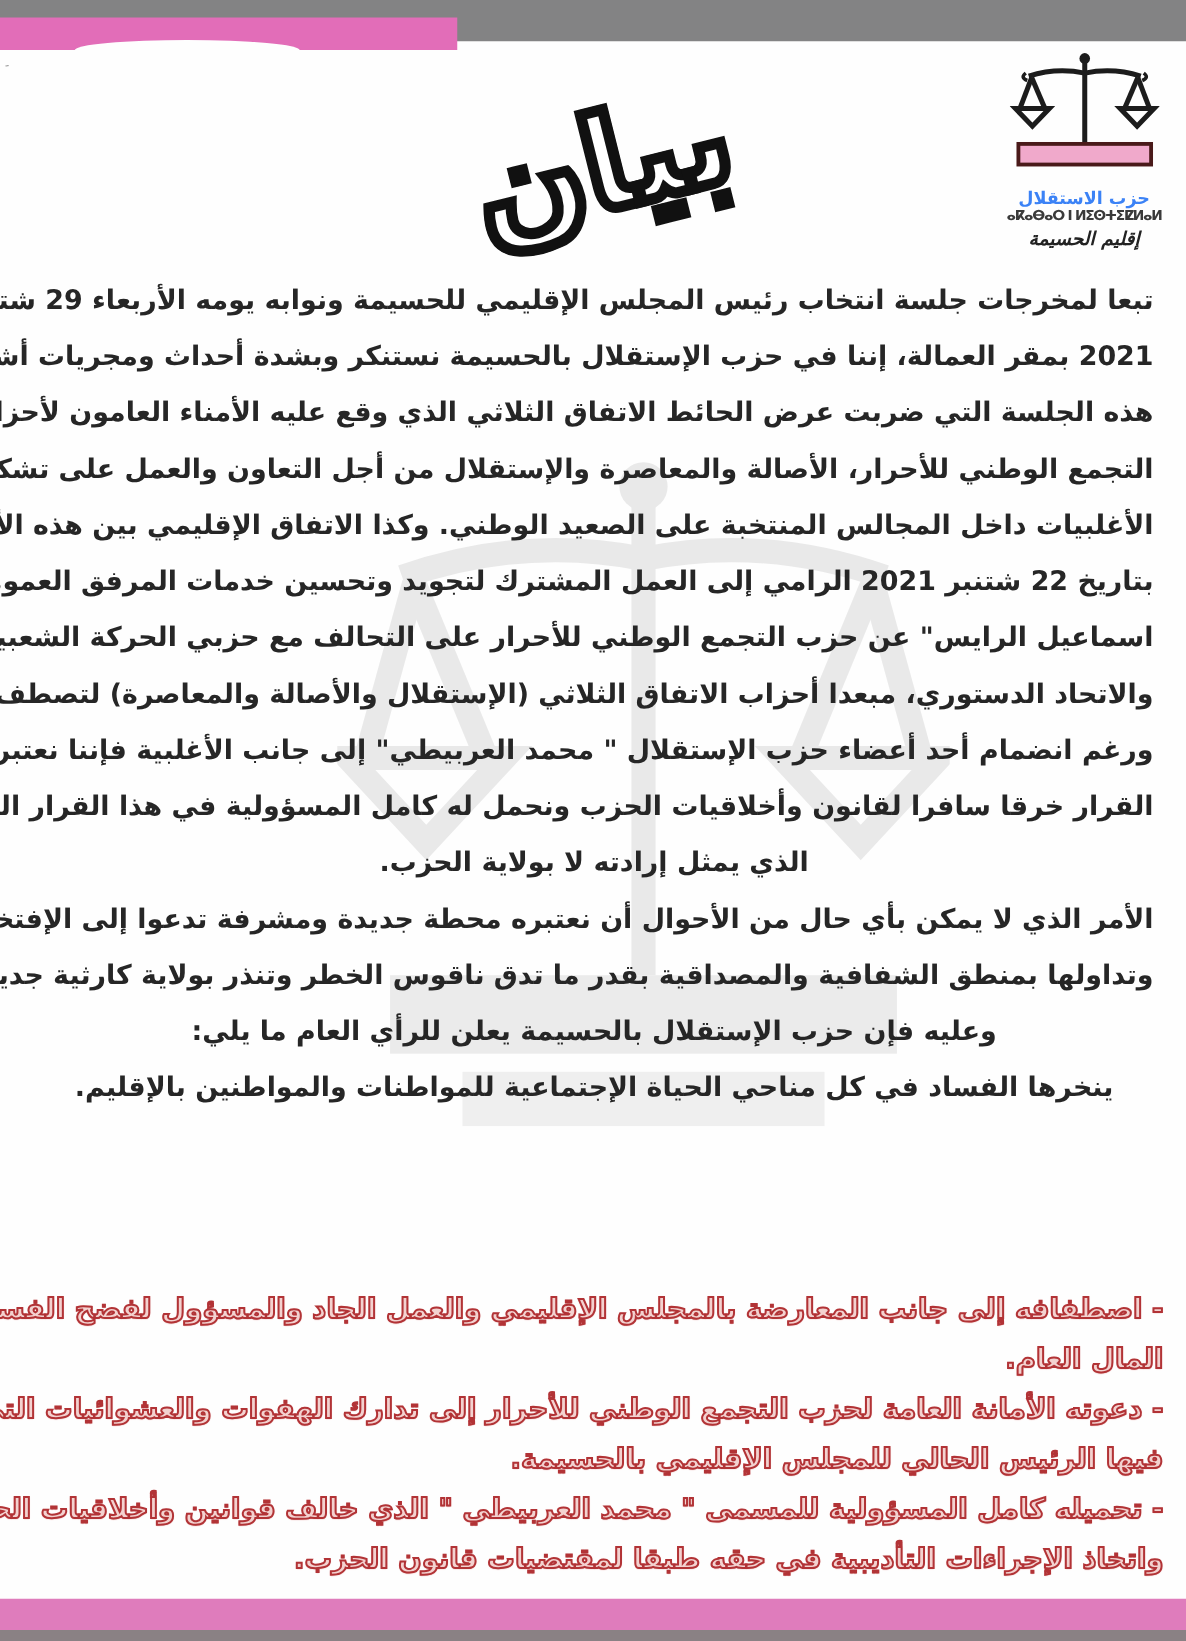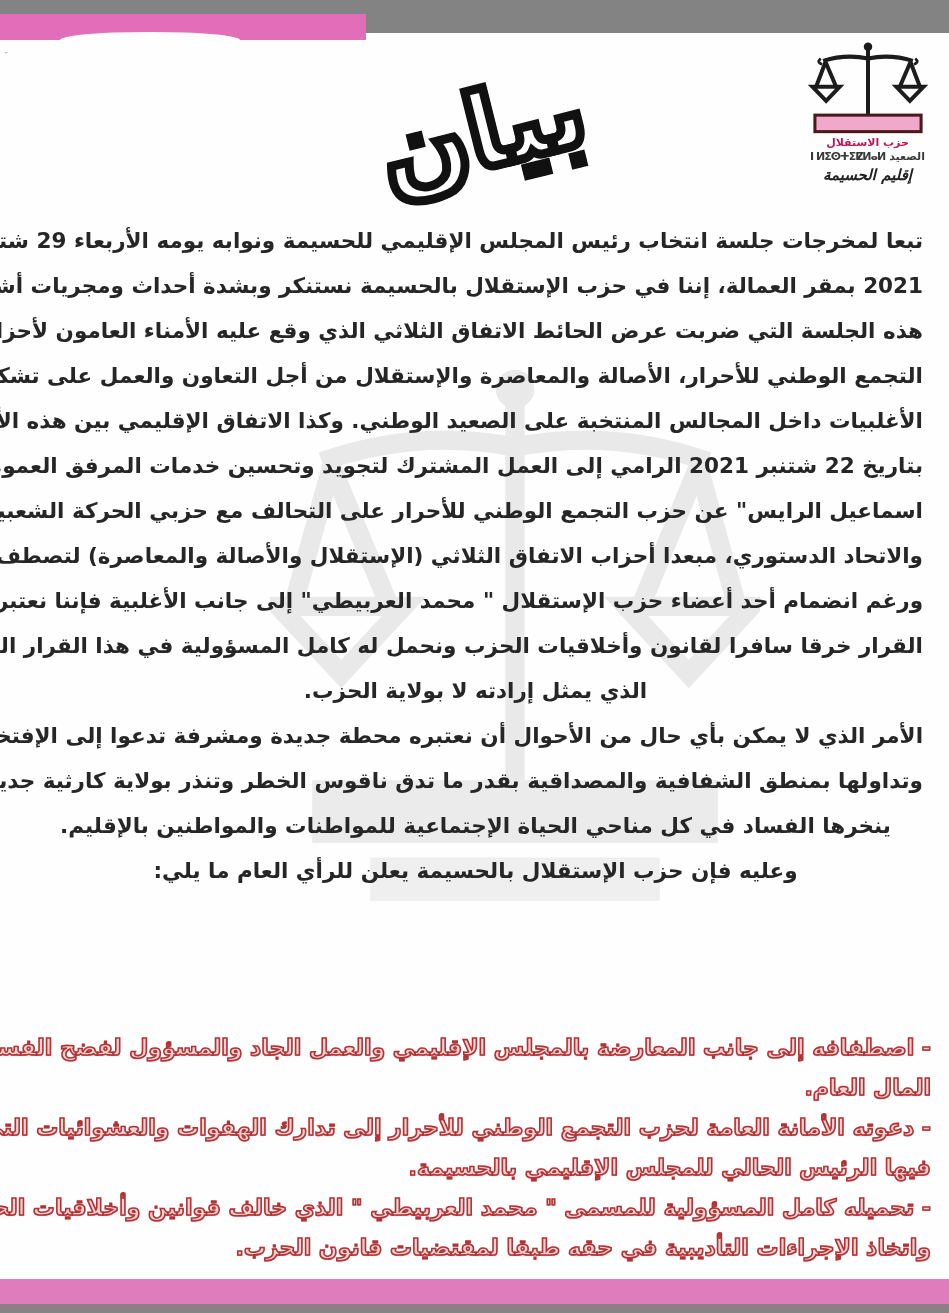--- a/index.html
+++ b/index.html
@@ -23,21 +23,21 @@
     -webkit-text-stroke:9px #111;
     text-shadow:
       -4px 0 0 #111, 4px 0 0 #111, 0 -4px 0 #111, 0 4px 0 #111,
       -3px -3px 0 #111, 3px -3px 0 #111, -3px 3px 0 #111, 3px 3px 0 #111;
     letter-spacing:2px;
   }
 
   
   .logo{position:absolute; left:790px; top:42px; width:155px; height:168px; text-align:center;}
   .logo svg{display:block; margin:0 auto;}
-  .logo-party{font-size:11px; font-weight:bold; color:#be185d; margin-top:2px; line-height:14px;}
+  .logo-party{font-size:14px; font-weight:bold; color:#3b82f6; margin-top:18px; line-height:14px;}
   .logo-tifinagh{font-size:11px; font-weight:bold; color:#3a3a3a; line-height:13px; letter-spacing:-1px;}
   .logo-region{font-size:15px; font-weight:bold; color:#222; font-style:italic; line-height:24px; font-family:"DejaVu Serif", serif;}
 
   
   .watermark{position:absolute; left:270px; top:365px; width:490px; height:560px; opacity:.55; z-index:0;}
 
   
   .body-text{
     position:absolute; right:26px; left:28px; top:218px; z-index:2;
     direction:rtl; color:#262626; font-weight:bold; font-size:21.5px;
@@ -98,40 +98,40 @@
           <line x1="86" y1="17" x2="77" y2="38"></line>
           <line x1="86" y1="17" x2="94" y2="38"></line>
           <path d="M74 38 H97 L85.5 50 Z"></path>
         </g>
         <circle cx="50" cy="4" r="3.6" fill="#1c1c1c"></circle>
         <path d="M10 14 q-4 3 1 5 M90 14 q4 3 -1 5" stroke="#1c1c1c" stroke-width="2.4" fill="none"></path>
         <rect x="5" y="62" width="90" height="14" fill="#f0a9cb" stroke="#4a1a1a" stroke-width="2.6"></rect>
       </svg>
     </span>
     <div class="logo-party">حزب الاستقلال</div>
-    <div class="logo-tifinagh">الصعيد ⵏ ⵍⵉⵙⵜⵉⵇⵍⴰⵍ</div>
+    <div class="logo-tifinagh">ⴰⴽⴰⴱⴰⵔ ⵏ ⵍⵉⵙⵜⵉⵇⵍⴰⵍ</div>
     <div class="logo-region">إقليم الحسيمة</div>
   </div>
 
   <div class="body-text">
     <div class="ln">تبعا لمخرجات جلسة انتخاب رئيس المجلس الإقليمي للحسيمة ونوابه يومه الأربعاء 29 شتنبر</div>
     <div class="ln">2021 بمقر العمالة، إننا في حزب الإستقلال بالحسيمة نستنكر وبشدة أحداث ومجريات أشغال</div>
     <div class="ln">هذه الجلسة التي ضربت عرض الحائط الاتفاق الثلاثي الذي وقع عليه الأمناء العامون لأحزاب</div>
     <div class="ln">التجمع الوطني للأحرار، الأصالة والمعاصرة والإستقلال من أجل التعاون والعمل على تشكيل</div>
     <div class="ln">الأغلبيات داخل المجالس المنتخبة على الصعيد الوطني. وكذا الاتفاق الإقليمي بين هذه الأحزاب</div>
     <div class="ln">بتاريخ 22 شتنبر 2021 الرامي إلى العمل المشترك لتجويد وتحسين خدمات المرفق العمومي لما</div>
     <div class="ln">اسماعيل الرايس" عن حزب التجمع الوطني للأحرار على التحالف مع حزبي الحركة الشعبية</div>
     <div class="ln">والاتحاد الدستوري، مبعدا أحزاب الاتفاق الثلاثي (الإستقلال والأصالة والمعاصرة) لتصطف إلى</div>
     <div class="ln">ورغم انضمام أحد أعضاء حزب الإستقلال " محمد العربيطي" إلى جانب الأغلبية فإننا نعتبر هذا</div>
     <div class="ln">القرار خرقا سافرا لقانون وأخلاقيات الحزب ونحمل له كامل المسؤولية في هذا القرار العشوائي</div>
     <div class="ln c">الذي يمثل إرادته لا بولاية الحزب.</div>
     <div class="ln">الأمر الذي لا يمكن بأي حال من الأحوال أن نعتبره محطة جديدة ومشرفة تدعوا إلى الإفتخار</div>
     <div class="ln">وتداولها بمنطق الشفافية والمصداقية بقدر ما تدق ناقوس الخطر وتنذر بولاية كارثية جديدة</div>
+    <div class="ln c">وعليه فإن حزب الإستقلال بالحسيمة يعلن للرأي العام ما يلي:</div>
     <div class="ln c">ينخرها الفساد في كل مناحي الحياة الإجتماعية للمواطنات والمواطنين بالإقليم.</div>
-    <div class="ln c">وعليه فإن حزب الإستقلال بالحسيمة يعلن للرأي العام ما يلي:</div>
   </div>
 
   <div class="red-text">
     <div class="ln">- اصطفافه إلى جانب المعارضة بالمجلس الإقليمي والعمل الجاد والمسؤول لفضح الفساد وحماية</div>
     <div class="ln">المال العام.</div>
     <div class="ln">- دعوته الأمانة العامة لحزب التجمع الوطني للأحرار إلى تدارك الهفوات والعشوائيات التي تخبط</div>
     <div class="ln c">فيها الرئيس الحالي للمجلس الإقليمي بالحسيمة.</div>
     <div class="ln">- تحميله كامل المسؤولية للمسمى " محمد العربيطي " الذي خالف قوانين وأخلاقيات الحزب،</div>
     <div class="ln c">واتخاذ الإجراءات التأديبية في حقه طبقا لمقتضيات قانون الحزب.</div>
   </div>

